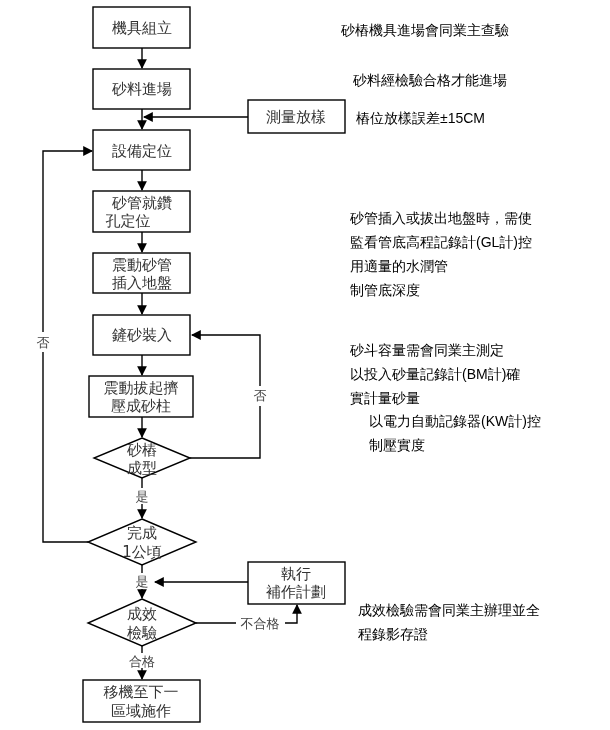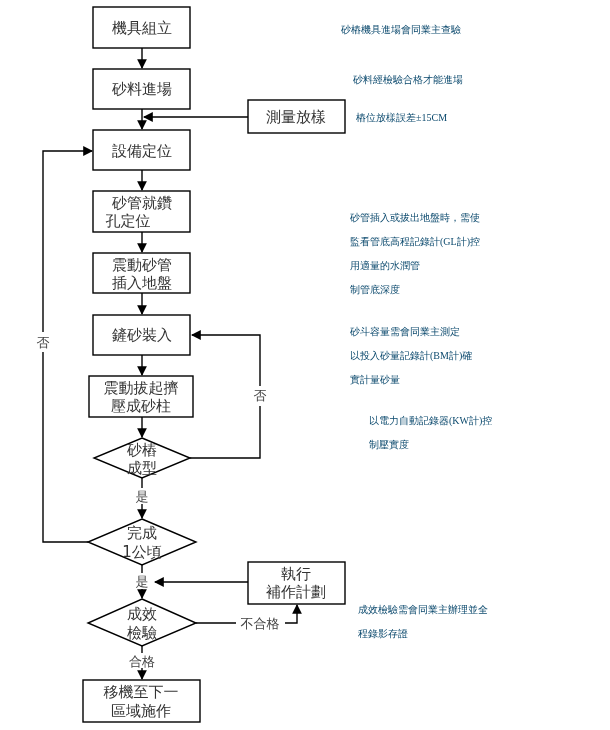--- a/index.html
+++ b/index.html
@@ -1,22 +1,22 @@
 <!DOCTYPE html>
 <html><head>
 <meta charset="utf-8">
 <style>
   html, body { margin: 0; padding: 0; background: #ffffff; }
   body { width: 610px; height: 730px; position: relative; overflow: hidden;
          font-family: "DejaVu Sans", "Liberation Sans", sans-serif; color: #222; }
   svg { position: absolute; left: 0; top: 0; }
   .node-text { font-family: "DejaVu Sans", "Liberation Sans", sans-serif; font-size: 15px; fill: #333; }
   .label-text { font-family: "DejaVu Sans", "Liberation Sans", sans-serif; font-size: 13px; fill: #444; }
-  .note { position: absolute; font-size: 10px; line-height: 24px; color: #0c4a6e; white-space: nowrap;
-          font-family: Liberation Serif, serif; }
+  .note { position: absolute; font-size: 14px; line-height: 24px; color: #000000; white-space: nowrap;
+          font-family: Liberation Sans, sans-serif; }
   .note div { display: block; }
 </style>
 </head>
 <body>
 
 <svg width="610" height="730" viewBox="0 0 610 730">
   <defs>
     <marker id="arr" viewBox="0 0 10 10" refX="9" refY="5" markerWidth="7" markerHeight="7" orient="auto-start-reverse">
       <path d="M0,0 L10,5 L0,10 z" fill="#000"></path>
     </marker>
@@ -104,21 +104,21 @@
 </div>
 <div class="note" style="left:356px; top:106px;">
   <div>樁位放樣誤差±15CM</div>
 </div>
 <div class="note" style="left:350px; top:206px;">
   <div>砂管插入或拔出地盤時，需使</div>
   <div>監看管底高程記錄計(GL計)控</div>
   <div>用適量的水潤管</div>
   <div>制管底深度</div>
 </div>
-<div class="note" style="left:350px; top:320px;">
+<div class="note" style="left:350px; top:338px;">
   <div>砂斗容量需會同業主測定</div>
   <div>以投入砂量記錄計(BM計)確</div>
   <div>實計量砂量</div>
 </div>
 <div class="note" style="left:350px; top:409px;margin-left:19px;">
   <div>以電力自動記錄器(KW計)控</div>
   <div>制壓實度</div>
 </div>
 <div class="note" style="left:358px; top:598px;">
   <div>成效檢驗需會同業主辦理並全</div>

